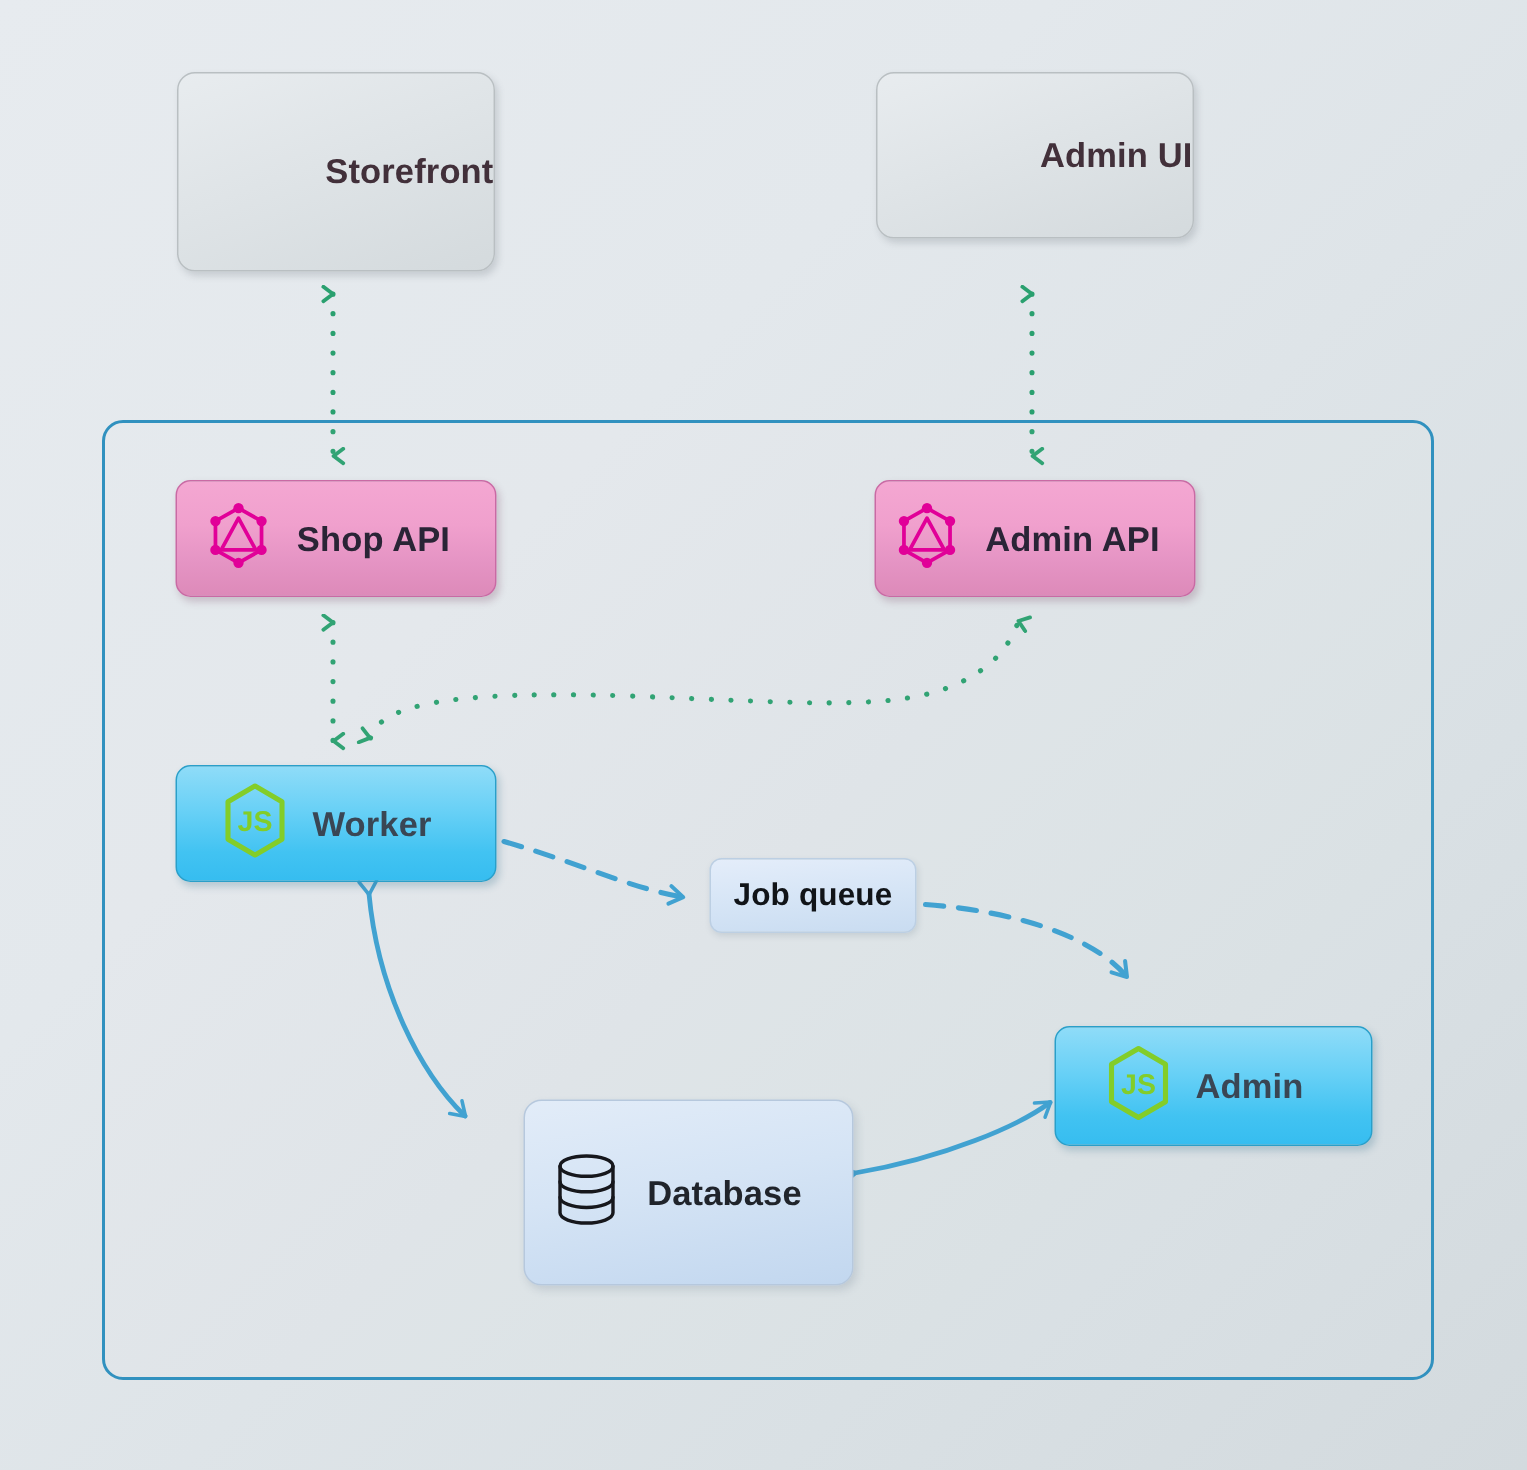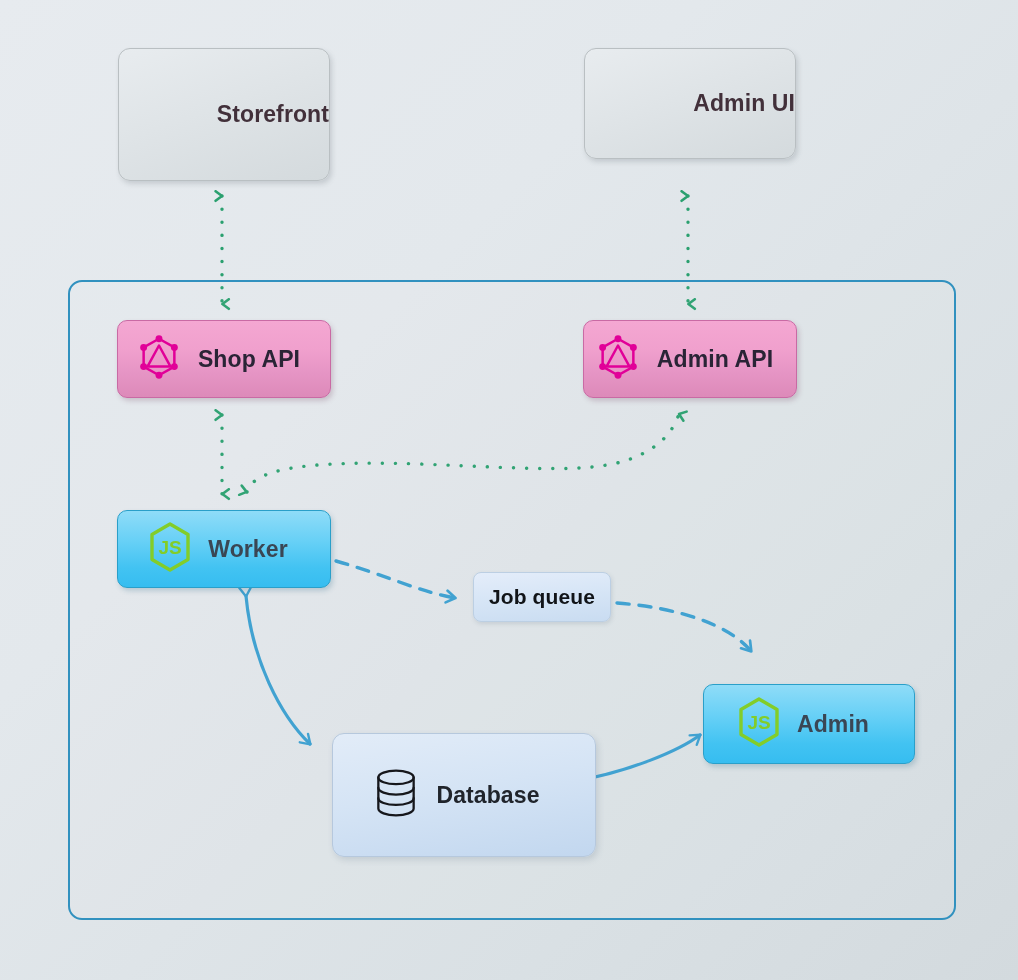--- a/index.html
+++ b/index.html
@@ -242,21 +242,21 @@
   <div class="node svc" style="left:703px; top:684px; width:212px; height:80px;">
     <span class="ico">
       <svg width="48" height="52" viewBox="0 0 46 52">
         <path d="M23,3 L41,13.5 L41,38.5 L23,49 L5,38.5 L5,13.5 Z" fill="none" stroke="#83cd29" stroke-width="3.4" stroke-linejoin="round"></path>
         <text x="23" y="33" text-anchor="middle" font-family="'Liberation Sans', sans-serif" font-size="19" font-weight="bold" fill="#83cd29">JS</text>
       </svg>
     </span>
     <span class="label">Admin</span>
   </div>
 
-  <div class="node db" style="left:332px; top:733px; width:264px; height:124px;text-align:right;">
+  <div class="node db" style="left:349px; top:733px; width:220px; height:124px;text-align:right;">
     <span class="ico">
       <svg width="48" height="54" viewBox="0 0 46 52">
         <g fill="none" stroke="#16171c" stroke-width="2.2" stroke-linecap="round">
           <ellipse cx="23" cy="11" rx="17" ry="6.5"></ellipse>
           <path d="M6,11 L6,41 C6,44.6 13.6,47.5 23,47.5 C32.4,47.5 40,44.6 40,41 L40,11"></path>
           <path d="M6,21 C6,24.6 13.6,27.5 23,27.5 C32.4,27.5 40,24.6 40,21"></path>
           <path d="M6,31 C6,34.6 13.6,37.5 23,37.5 C32.4,37.5 40,34.6 40,31"></path>
         </g>
       </svg>
     </span>

